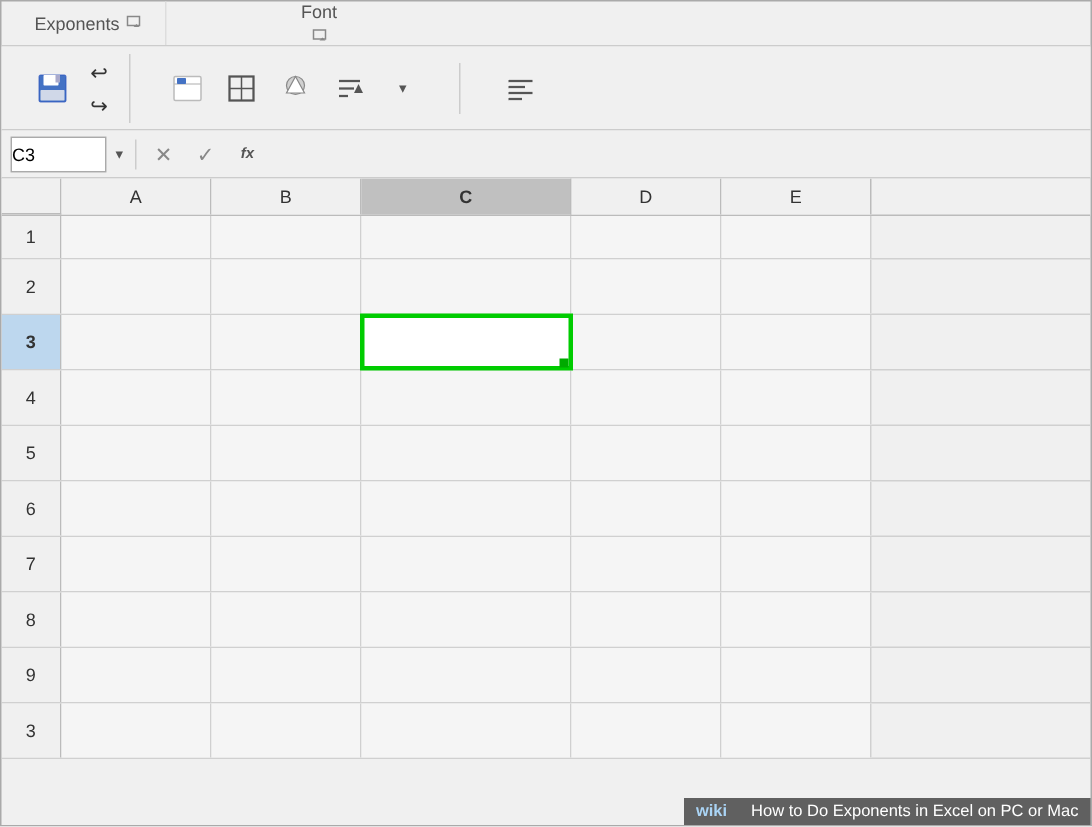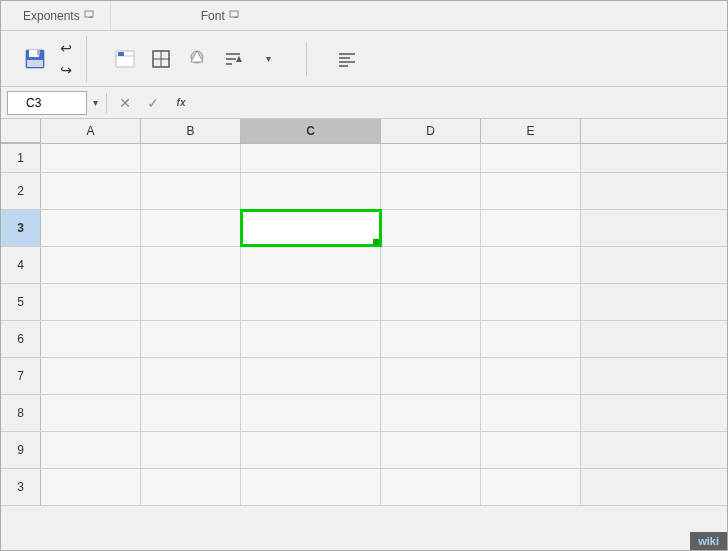--- a/index.html
+++ b/index.html
@@ -28,25 +28,25 @@
       display: flex;
       align-items: center;
       background: #f0f0f0;
       border-bottom: 1px solid #ccc;
       padding: 3px 6px;
       height: 32px;
       gap: 4px;
     }
 
     .name-box {
-      width: 80px;
+      width: 64px;
       height: 24px;
       border: 1px solid #aaa;
       background: #fff;
-      padding: 2px 18px;
+      padding: 2px 0;
       font-size: 12px;
       display: flex;
       align-items: center;
     }
 
     .name-box-dropdown {
       font-size: 10px;
       color: #555;
       margin-left: 2px;
       cursor: pointer;
@@ -312,21 +312,21 @@
   <div class="ribbon-top">
     <div class="ribbon-section-header">
       <span>Exponents</span>
       <span style="font-size:9px;color:#888;">
         <svg width="10" height="10" viewBox="0 0 10 10">
             <rect x="1" y="1" width="8" height="6" fill="none" stroke="#888" stroke-width="1"></rect>
             <polygon points="7,6 9,8 5,8" fill="#888"></polygon>
           </svg>
       </span>
     </div>
-    <div class="ribbon-section-header" style="padding-left:90px; padding-right:80px;">
+    <div class="ribbon-section-header" style="padding-left:90px; padding-right:80px;flex-direction:column;">
       <span>Font</span>
       <span style="font-size:9px;color:#888;">
         <svg width="10" height="10" viewBox="0 0 10 10">
             <rect x="1" y="1" width="8" height="6" fill="none" stroke="#888" stroke-width="1"></rect>
             <polygon points="7,6 9,8 5,8" fill="#888"></polygon>
           </svg>
       </span>
     </div>
   </div>
 
@@ -516,15 +516,16 @@
         <div class="grid-cell cell-c"></div>
         <div class="grid-cell cell-d"></div>
         <div class="grid-cell cell-e"></div>
       </div>
 
     </div>
   </div>
 
   <div class="watermark">
     <span class="wiki">wiki</span>
+    <span>How to Do Exponents in Excel on PC or Mac</span>
   </div>
 
 </div>
 
 </body></html>

